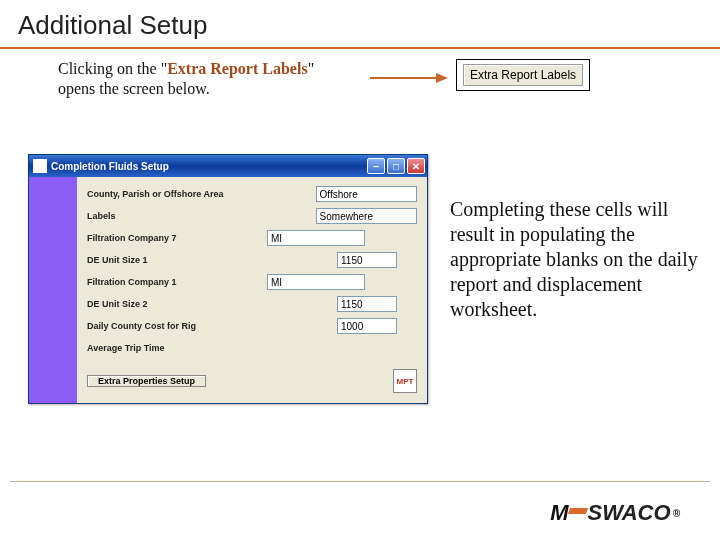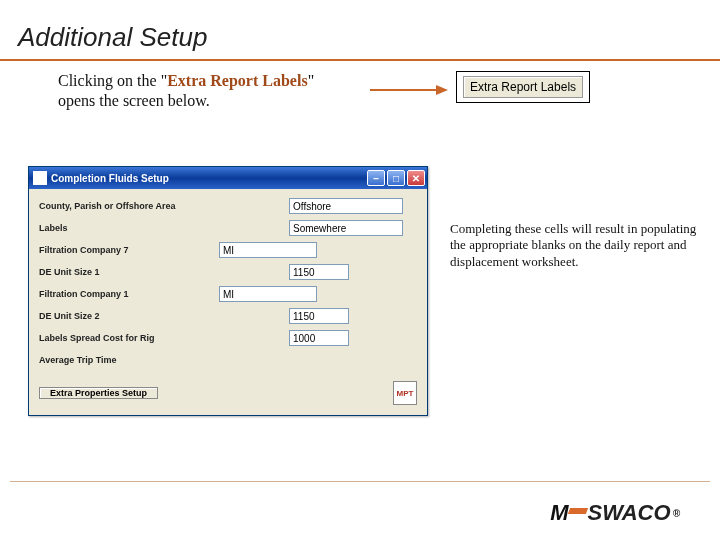--- a/index.html
+++ b/index.html
@@ -6,23 +6,22 @@
   body {
     margin: 0;
     width: 720px;
     height: 540px;
     font-family: Georgia, 'Times New Roman', serif;
     background: #fff;
     position: relative;
     overflow: hidden;
   }
   .title-bar {
-    padding: 22px 0 6px 18px;
+    padding: 10px 0 6px 18px;
     border-bottom: 2px solid #c9662a;
-    font-style: italic;
   }
   .title {
     font-size: 26px;
     color: #222;
     font-family: 'Arial Narrow', Arial, sans-serif;
     font-stretch: condensed;
   }
   .upper {
     position: relative;
     padding: 20px 0 0 0;
@@ -92,20 +91,21 @@
     border-radius: 2px;
     display: flex; align-items: center; justify-content: center;
     font-weight: bold; font-size: 10px;
   }
   .win-btn.min { background: linear-gradient(to bottom,#8cb4f0,#3a6fcf); color:#fff;}
   .win-btn.max { background: linear-gradient(to bottom,#8cb4f0,#3a6fcf); color:#fff;}
   .win-btn.close { background: linear-gradient(to bottom,#f08c8c,#c83a3a); color:#fff;}
   .form-body {
     padding: 6px 10px 10px 10px;
     background: #ece9d8;
+    margin-left: 48px;
   }
   .form-row {
     display: flex;
     align-items: center;
     height: 22px;
   }
   .form-label {
     width: 180px;
     font-weight: bold;
     font-size: 9px;
@@ -140,23 +140,23 @@
     width: 24px; height: 24px;
     border: 1px solid #888;
     background: #fff;
     font-size: 8px;
     color: #b03020;
     display:flex;align-items:center;justify-content:center;font-weight:bold;
   }
   .right-text {
     position: absolute;
     left: 450px;
-    top: 60px;
+    top: 48px;
     width: 260px;
-    font-size: 13px;
+    font-size: 20px;
     line-height: 1.25;
     color: #111;
   }
   .footer-line {
     position: absolute;
     left: 10px;
     right: 10px;
     bottom: 58px;
     height: 1px;
     background: #d0b090;
@@ -234,21 +234,21 @@
       </div>
       <div class="form-row">
         <div class="form-label">Filtration Company 1</div>
         <div class="form-input in-w3">MI</div>
       </div>
       <div class="form-row">
         <div class="form-label">DE Unit Size 2</div>
         <div class="form-input in-shift">1150</div>
       </div>
       <div class="form-row">
-        <div class="form-label">Labels Spread Cost for Rig</div>
+        <div class="form-label">Daily County Cost for Rig</div>
         <div class="form-input in-shift">1000</div>
       </div>
       <div class="form-row">
         <div class="form-label">Average Trip Time</div>
       </div>
 
       <div class="bottom-row">
         <div class="eps-btn">Extra Properties Setup</div>
         <div class="mpt-icon">MPT</div>
       </div>

